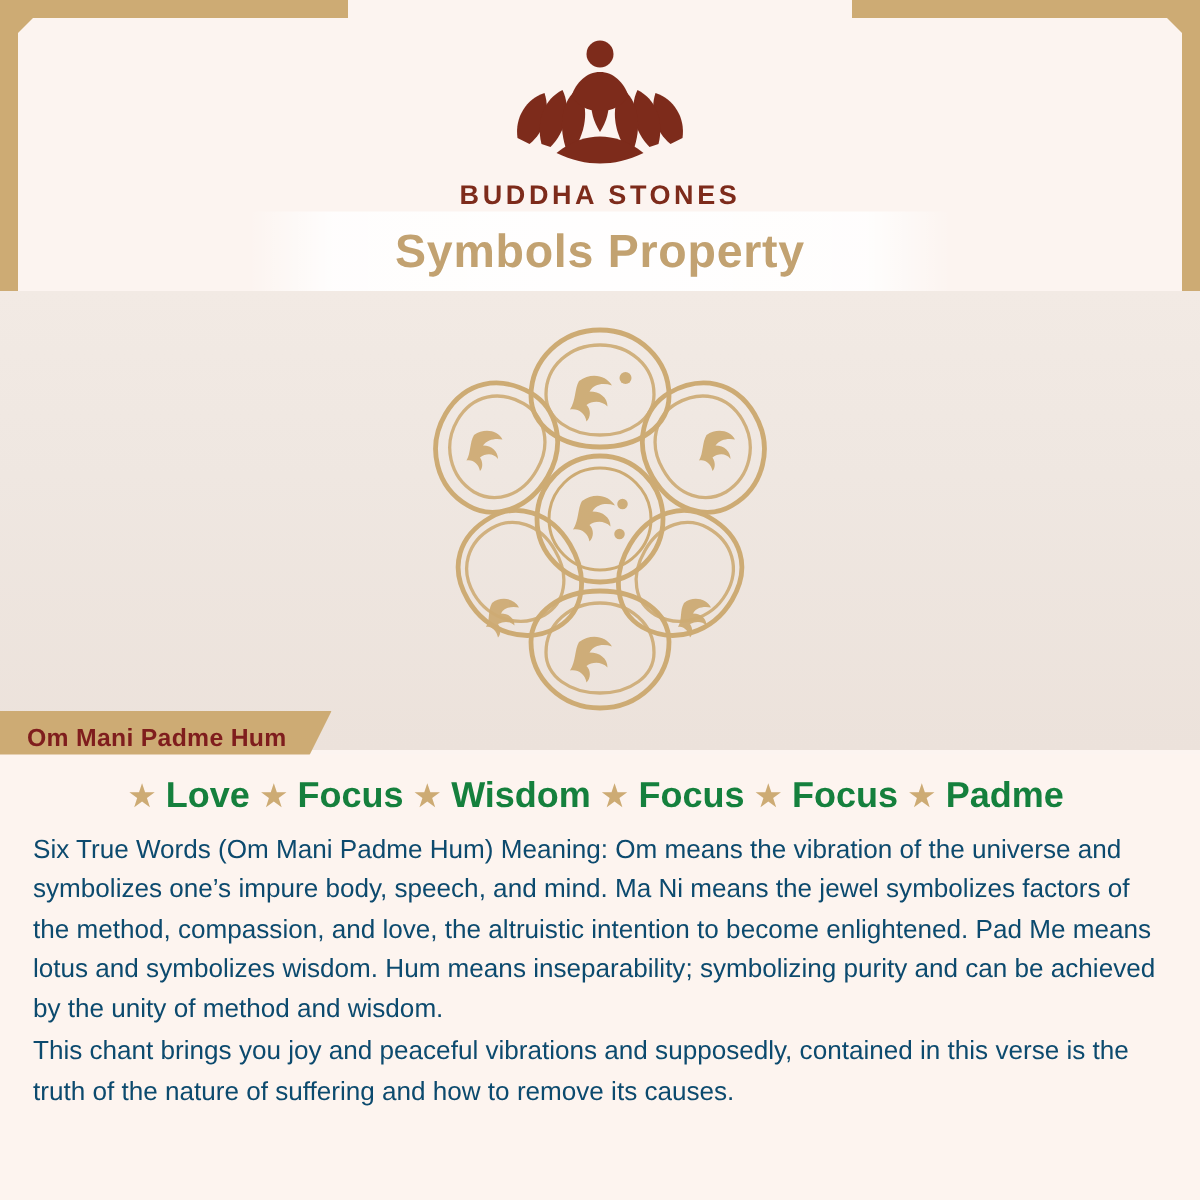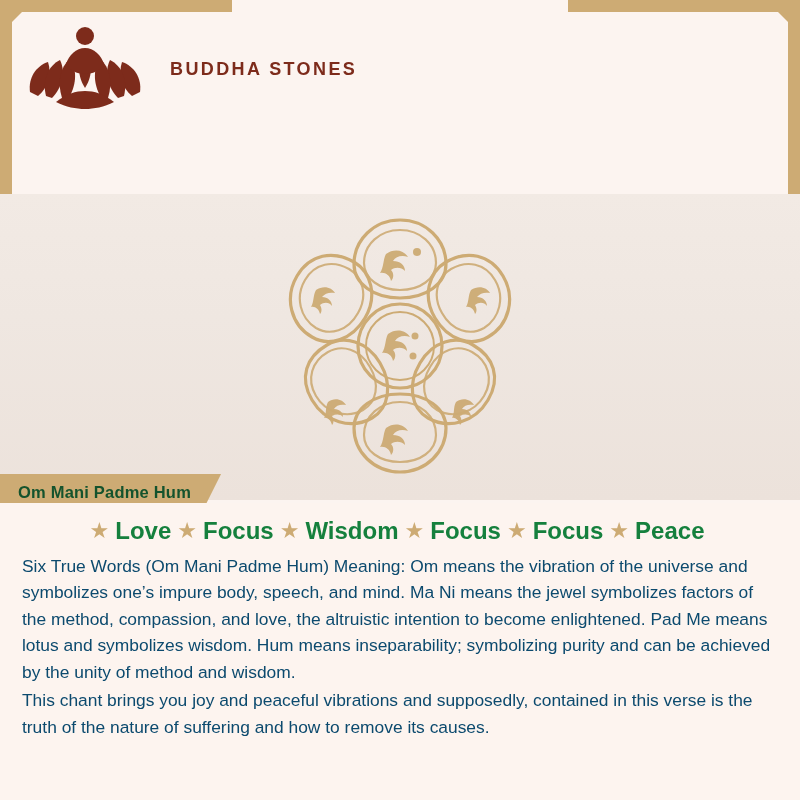--- a/index.html
+++ b/index.html
@@ -59,21 +59,21 @@
     top: 0; right: 0;
     width: 12px; height: 232px;
     background: #cdab74;
   }
 
   
   .logo-wrap {
     position: absolute;
     top: 18px; left: 0; right: 0;
     display: flex;
-    flex-direction: row;
+    flex-direction: column;
     align-items: center;
   }
   .logo-mark { width: 170px; height: 100px; display: block; }
   .brand-name {
     margin-top: 2px;
     font-size: 18px;
     letter-spacing: 2.4px;
     font-weight: bold;
     color: #7d2b1b;
     font-family: "Liberation Sans", sans-serif;
@@ -118,21 +118,21 @@
   .mandala { display: block; }
 
   
   .mantra-tab {
     position: absolute;
     top: 474px;
     left: 0;
     height: 36px;
     padding: 0 30px 0 18px;
     background: #cdab74;
-    color: #14532d;
+    color: #7f1d1d;
     font-size: 16.5px;
     font-weight: bold;
     display: flex;
     align-items: center;
     clip-path: polygon(0 0, 100% 0, calc(100% - 18px) 100%, 0 100%);
     letter-spacing: 0.2px;
   }
 
   
   .bottom {
@@ -203,20 +203,23 @@
         <circle cx="85" cy="18" r="9"></circle>
 
         <path d="M85 30 C76 30 69 37 66 46 C70 52 76 56 85 56 C94 56 100 52 104 46 C101 37 94 30 85 30 Z"></path>
 
         <path d="M56 84 C66 76 76 73 85 73 C94 73 104 76 114 84 C104 89 94 91 85 91 C76 91 66 89 56 84 Z"></path>
       </g>
     </svg>
     <div class="brand-name">BUDDHA STONES</div>
   </div>
 
+  <div class="title-ribbon">
+    <div class="title-text">Symbols Property</div>
+  </div>
 
   <div class="mid-panel"></div>
 
   <div class="mandala-wrap">
     <svg class="mandala" width="280" height="280" viewBox="0 0 280 280">
       <g fill="none" stroke="#cdab74" stroke-width="3.2" stroke-linejoin="round" stroke-linecap="round">
 
         <g>
 
           <path d="M140 14 C166 14 186 34 186 58 C186 78 166 92 140 92 C114 92 94 78 94 58 C94 34 114 14 140 14 Z"></path>
@@ -270,21 +273,21 @@
       <span class="kw">Love</span>
       <span class="star">★</span>
       <span class="kw">Focus</span>
       <span class="star">★</span>
       <span class="kw">Wisdom</span>
       <span class="star">★</span>
       <span class="kw">Focus</span>
       <span class="star">★</span>
       <span class="kw">Focus</span>
       <span class="star">★</span>
-      <span class="kw">Peace</span>
+      <span class="kw">Padme</span>
     </div>
     <div class="body-text">
       <p>Six True Words (Om Mani Padme Hum) Meaning: Om means the vibration of the universe and symbolizes one’s impure body, speech, and mind. Ma Ni means the jewel symbolizes factors of the method, compassion, and love, the altruistic intention to become enlightened. Pad Me means lotus and symbolizes wisdom. Hum means inseparability; symbolizing purity and can be achieved by the unity of method and wisdom.</p>
       <p>This chant brings you joy and peaceful vibrations and supposedly, contained in this verse is the truth of the nature of suffering and how to remove its causes.</p>
     </div>
   </div>
 
 </div>
 
 </body></html>

